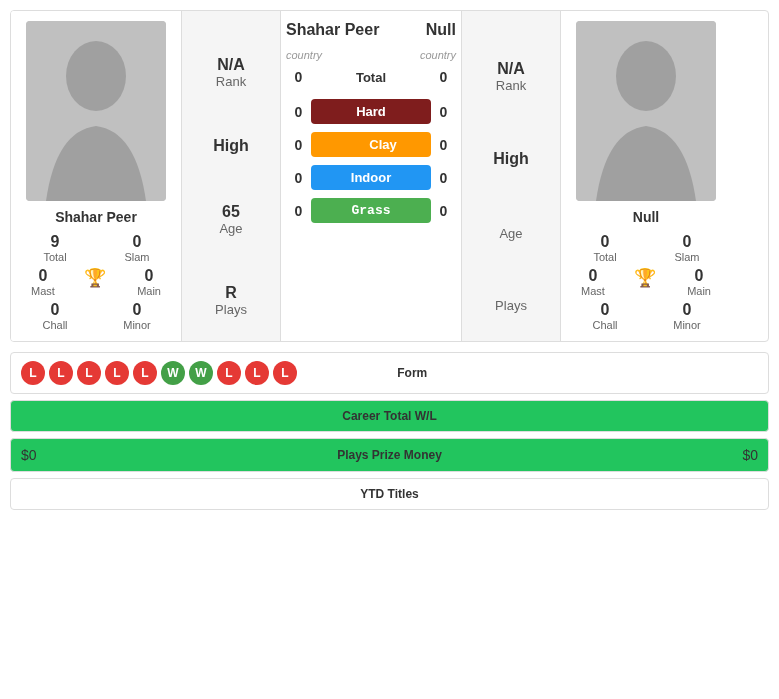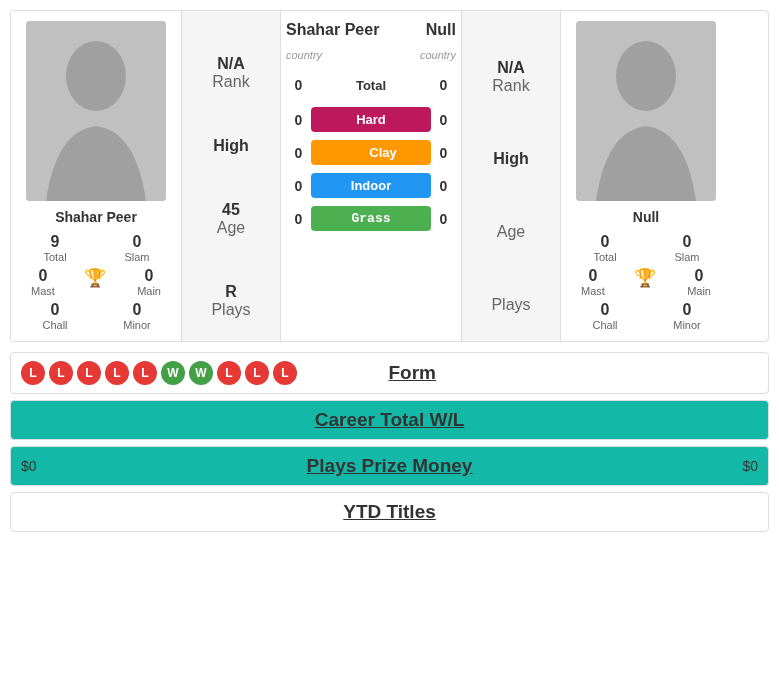--- a/index.html
+++ b/index.html
@@ -117,21 +117,21 @@
       padding: 8px 0;
       margin-top: 21px;
     }
 
     .center-stat-value {
       font-size: 16px;
       font-weight: bold;
     }
 
     .center-stat-label {
-      font-size: 16px;
+      font-size: 13px;
       color: #666;
     }
 
     
     .middle-section {
       display: flex;
       flex-direction: column;
       align-items: center;
       justify-content: flex-start;
       padding: 10px 5px;
@@ -168,21 +168,21 @@
     .surface-btn {
       flex: 1;
       text-align: center;
       padding: 5px 10px;
       border-radius: 4px;
       color: #fff;
       font-weight: bold;
       font-size: 13px;
     }
 
-    .btn-hard { background: #be185d; }
+    .btn-hard { background: #7f1d1d; }
     .btn-clay { background: #FF9800; padding-left: 34px; }
     .btn-indoor { background: #2196F3; }
     .btn-grass { background: #4CAF50; font-family: Liberation Mono, monospace; }
 
     .total-row {
       display: flex;
       align-items: center;
       justify-content: space-between;
       width: 100%;
       margin-bottom: 14px;
@@ -230,29 +230,28 @@
       display: flex;
       align-items: center;
       width: 100%;
       border: 1px solid #ddd;
       border-radius: 4px;
       padding: 8px 10px;
       margin-bottom: 6px;
     }
 
     .section-row-shaded {
-      background: #14b8a6;
+      background: #22c55e;
     }
 
     .section-label {
       flex: 1;
       text-align: center;
       font-weight: bold;
-      font-size: 19px;
-      text-decoration: underline;
+      font-size: 12px;
     }
 
     .form-badges {
       display: flex;
       gap: 4px;
       flex: 1;
     }
 
     .form-badge {
       width: 24px;
@@ -341,37 +340,37 @@
 
     <div class="center-left-stats">
       <div class="center-stat-block">
         <span class="center-stat-value">N/A</span>
         <span class="center-stat-label">Rank</span>
       </div>
       <div class="center-stat-block">
         <span class="center-stat-value">High</span>
       </div>
       <div class="center-stat-block">
-        <span class="center-stat-value">45</span>
+        <span class="center-stat-value">65</span>
         <span class="center-stat-label">Age</span>
       </div>
       <div class="center-stat-block">
         <span class="center-stat-value">R</span>
         <span class="center-stat-label">Plays</span>
       </div>
     </div>
 
     <div class="middle-section">
 
       <div class="player-names-row">
         <span class="player-name-center">Shahar Peer</span>
         <span class="player-name-center">Null</span>
       </div>
 
-      <div style="display:flex; justify-content:space-between; width:100%; margin-bottom:16px;">
+      <div style="display:flex; justify-content:space-between; width:100%; margin-bottom:8px;">
         <span class="country-img">country</span>
         <span class="country-img">country</span>
       </div>
 
       <div class="total-row">
         <span class="total-score">0</span>
         <span class="total-label">Total</span>
         <span class="total-score">0</span>
       </div>
 

